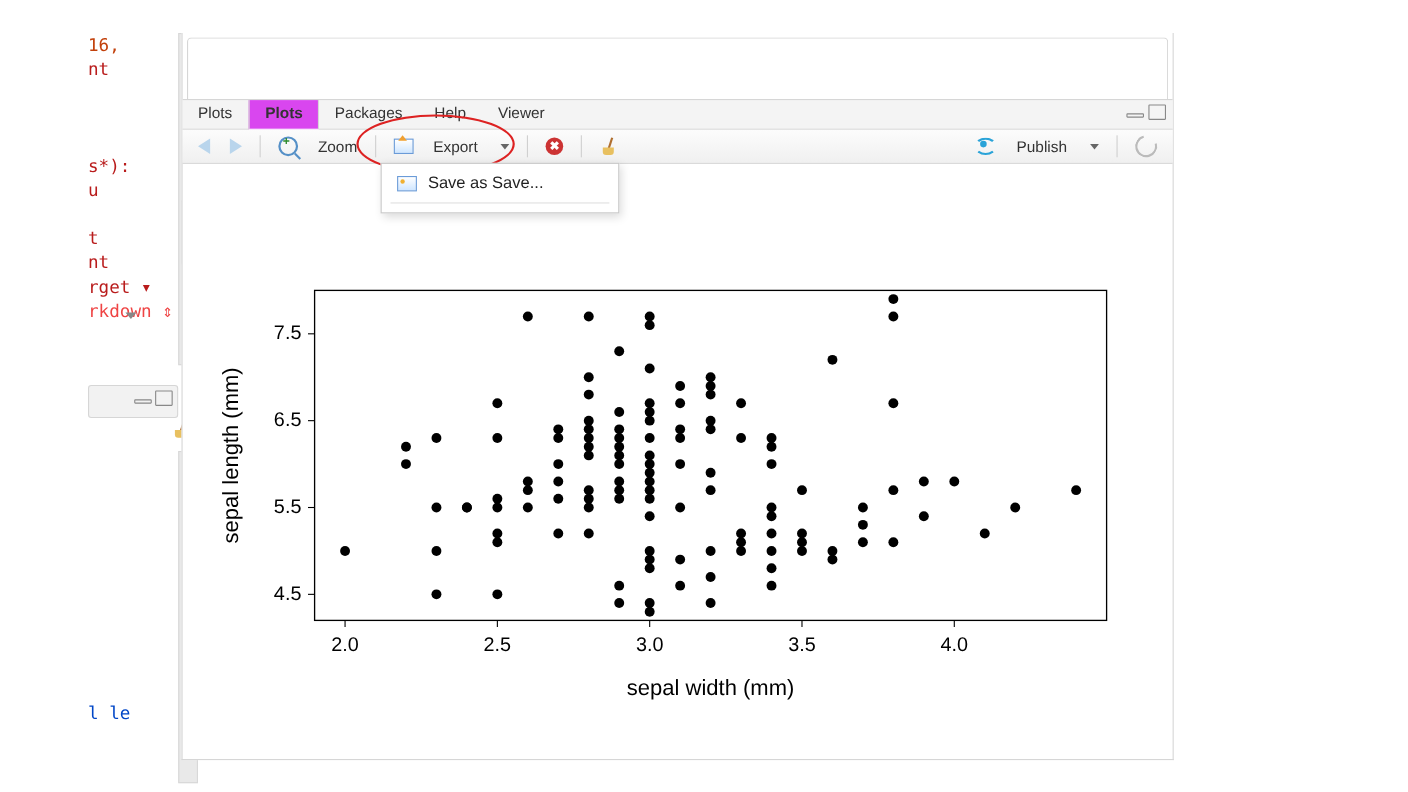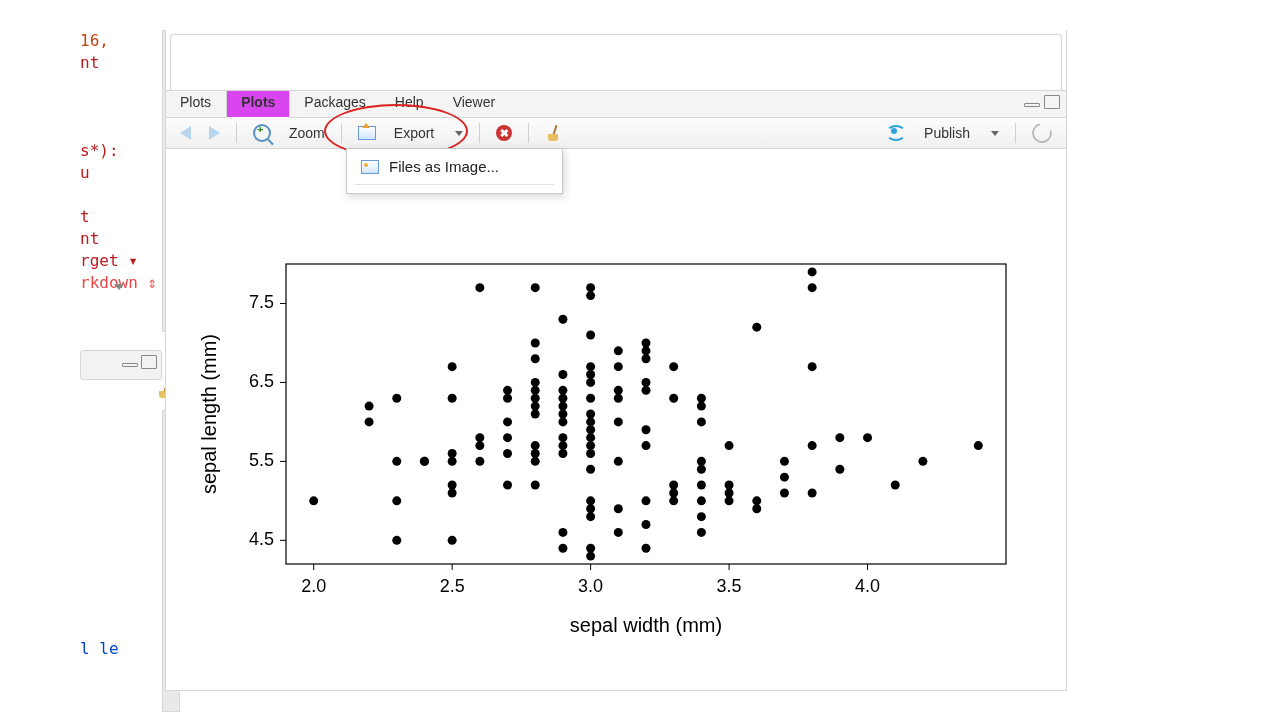--- a/index.html
+++ b/index.html
@@ -157,21 +157,21 @@
             <span class="ico ico-refresh"></span>
           </span>
       </div>
 
       <div class="anno-oval" style="left:158px;top:-14px;width:140px;height:50px;"></div>
     </div>
 
     <div class="menu" style="left:180px;top:118px;">
       <div class="menu-item">
         <span class="ico ico-img"></span>
-        <span>Files as Image...</span>
+        <span>Save as Save...</span>
       </div>
       <div class="menu-sep"></div>
     </div>
 
     <div class="plot-wrap">
       <svg class="plot" id="plot-svg" width="880" height="540">
           <rect x="120" y="115" width="720" height="300" fill="none" stroke="#000" stroke-width="1.2"></rect>
           <line x1="114" y1="391.3157894736842" x2="120" y2="391.3157894736842" stroke="#000"></line>
           <text x="108" y="396.3157894736842" text-anchor="end" font-size="18" fill="#000">4.5</text>
           <line x1="114" y1="312.36842105263156" x2="120" y2="312.36842105263156" stroke="#000"></line>

